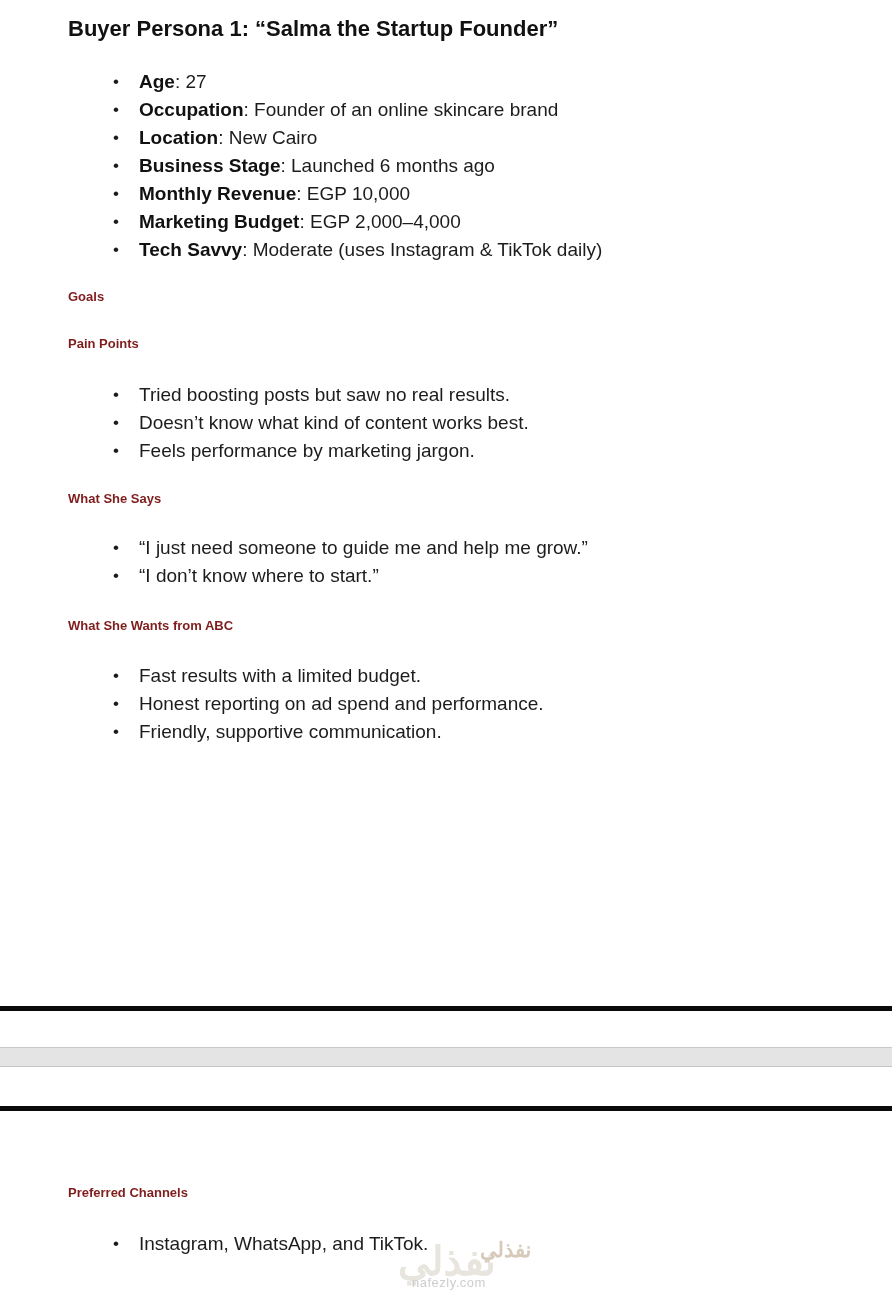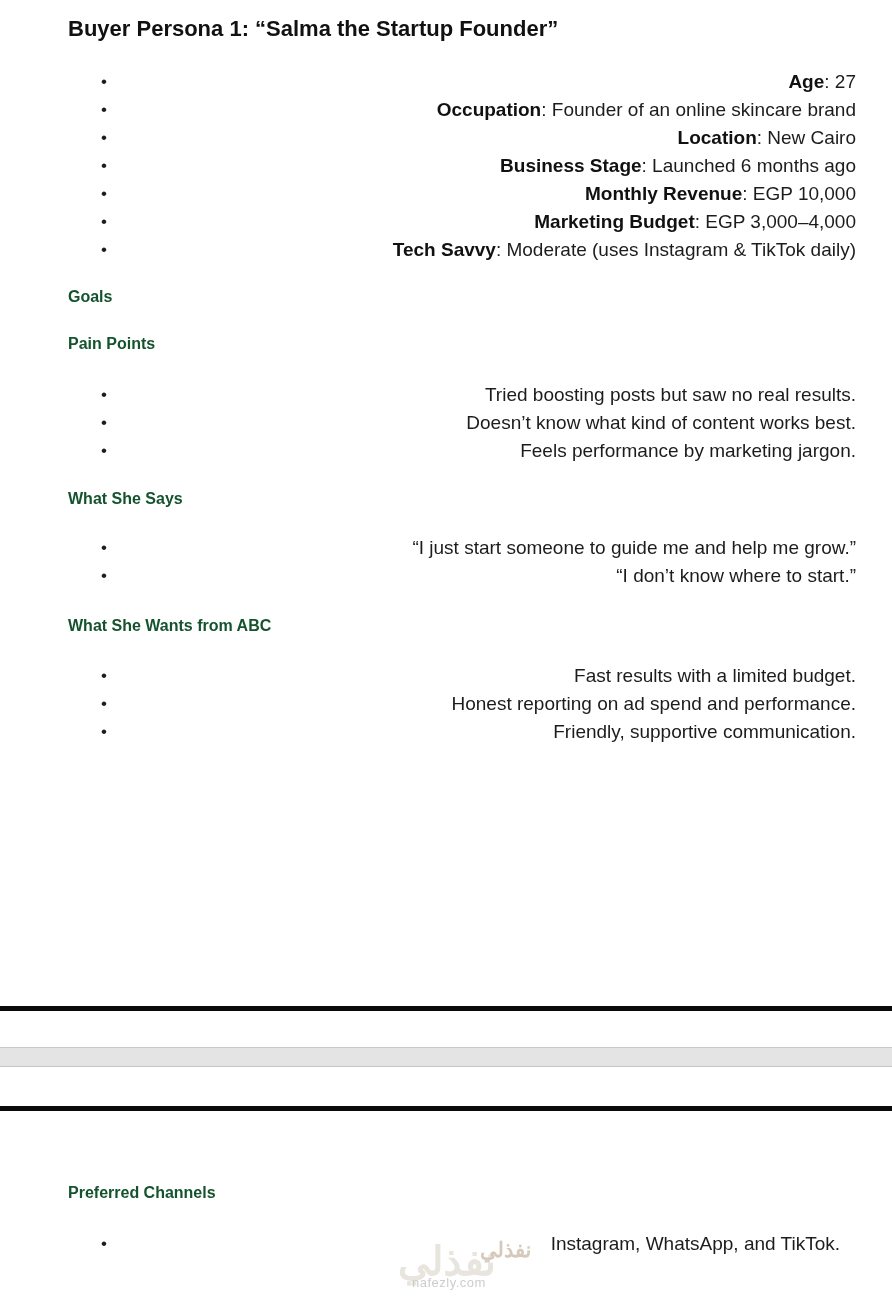--- a/index.html
+++ b/index.html
@@ -10,44 +10,43 @@
   body {
     width: 892px;
     height: 1298px;
     position: relative;
     overflow: hidden;
     font-family: "Liberation Sans", sans-serif;
     color: #1c1c1c;
   }
   .page1-content {
     position: relative;
-    padding: 0 36px 0 68px;
+    padding: 0 56px 0 68px;
     z-index: 1;
   }
   h1.doc-title {
     margin: 14px 0 0 0;
     font-size: 22px;
     line-height: 30px;
     font-weight: bold;
     color: #111111;
     white-space: nowrap;
   }
   h2.doc-heading {
-    font-size: 16px;
+    font-size: 13px;
     line-height: 28px;
     font-weight: bold;
-    color: #14532d;
+    color: #7f1d1d;
     margin: 0;
     white-space: nowrap;
   }
   ul.doc-list {
     list-style: none;
-    margin: 0;
+    margin: 12px;
     padding: 0;
-    text-align: right;
   }
   ul.doc-list li {
     position: relative;
     padding-left: 59px;
     font-size: 19px;
     line-height: 28px;
     white-space: nowrap;
   }
   ul.doc-list li::before {
     content: "\2022";
@@ -137,36 +136,36 @@
 <div class="page1-content">
 
   <h1 class="doc-title">Buyer Persona 1: “Salma the Startup Founder”</h1>
 
   <ul class="doc-list" style="margin-top:24px;">
     <li><strong>Age</strong><span>: 27</span></li>
     <li><strong>Occupation</strong><span>: Founder of an online skincare brand</span></li>
     <li><strong>Location</strong><span>: New Cairo</span></li>
     <li><strong>Business Stage</strong><span>: Launched 6 months ago</span></li>
     <li><strong>Monthly Revenue</strong><span>: EGP 10,000</span></li>
-    <li><strong>Marketing Budget</strong><span>: EGP 3,000–4,000</span></li>
+    <li><strong>Marketing Budget</strong><span>: EGP 2,000–4,000</span></li>
     <li><strong>Tech Savvy</strong><span>: Moderate (uses Instagram &amp; TikTok daily)</span></li>
   </ul>
 
   <h2 class="doc-heading" style="margin-top:19px;">Goals</h2>
 
   <h2 class="doc-heading" style="margin-top:19px;">Pain Points</h2>
   <ul class="doc-list" style="margin-top:23px;">
     <li>Tried boosting posts but saw no real results.</li>
     <li>Doesn’t know what kind of content works best.</li>
     <li>Feels performance by marketing jargon.</li>
   </ul>
 
   <h2 class="doc-heading" style="margin-top:20px;">What She Says</h2>
   <ul class="doc-list" style="margin-top:21px;">
-    <li>“I just start someone to guide me and help me grow.”</li>
+    <li>“I just need someone to guide me and help me grow.”</li>
     <li>“I don’t know where to start.”</li>
   </ul>
 
   <h2 class="doc-heading" style="margin-top:22px;">What She Wants from ABC</h2>
   <ul class="doc-list" style="margin-top:22px;">
     <li>Fast results with a limited budget.</li>
     <li>Honest reporting on ad spend and performance.</li>
     <li>Friendly, supportive communication.</li>
   </ul>
 

